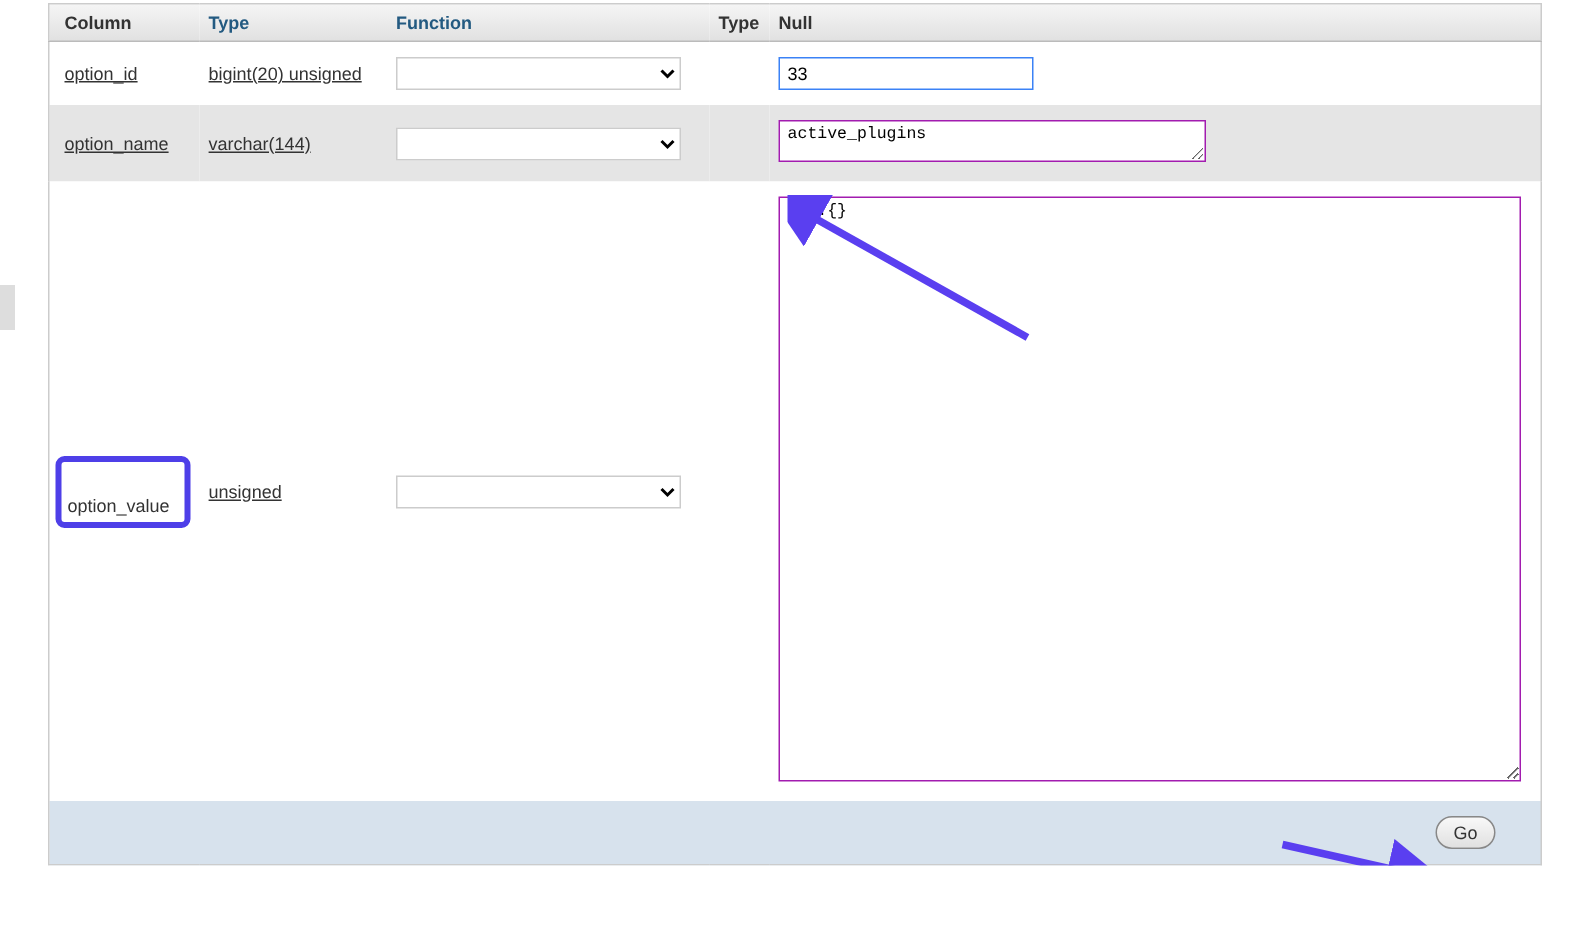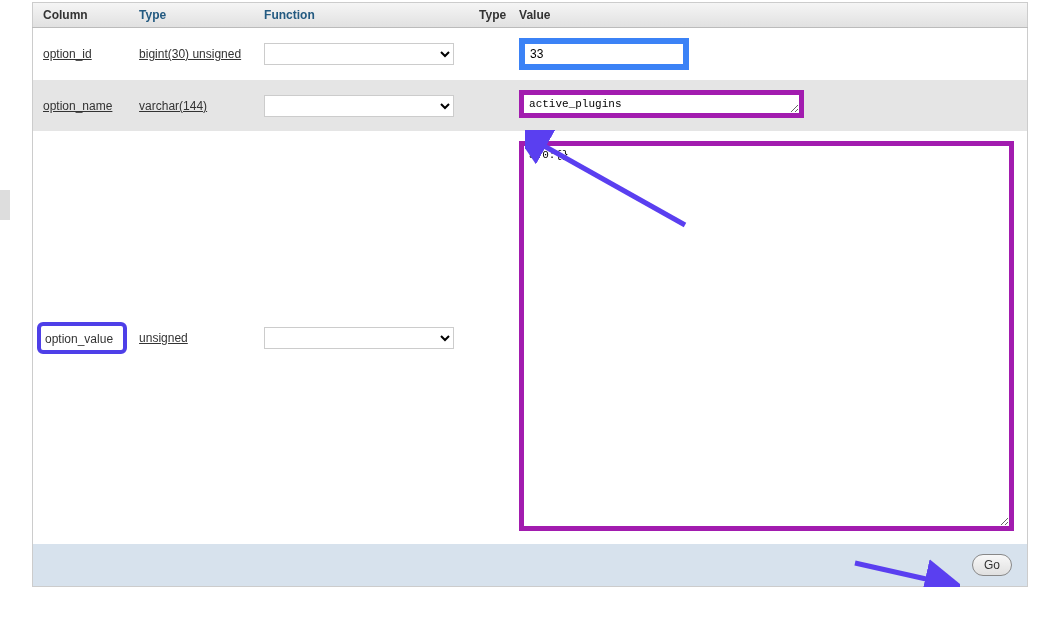--- a/index.html
+++ b/index.html
@@ -73,45 +73,45 @@
     }
     select.fn-select {
       width: 190px;
       height: 22px;
       border: 1px solid #ccc;
       background: #fff;
       padding: 1px 2px;
       font-size: 12px;
     }
     input.text-input {
-      border: 6px solid #3b82f6;
+      border: 1px solid #3b82f6;
       padding: 3px 5px;
       font-size: 12px;
       background: #fff;
     }
     textarea.text-area {
-      border: 5px solid #a21caf;
+      border: 1px solid #a21caf;
       padding: 3px 5px;
       font-family: "Courier New", monospace;
       font-size: 11px;
       resize: both;
       background: #fff;
     }
     .highlight-box {
       border: 4px solid #4e3fe8;
       border-radius: 6px;
-      padding: 6px 10px 4px 4px;
+      padding: 22px 10px 4px 4px;
       display: inline-block;
       margin-left: -6px;
     }
     .footer-row {
       background: #d7e2ed;
     }
     .footer-row td {
-      padding: 10px 15px;
+      padding: 10px 30px;
       text-align: right;
     }
     .go-button {
       padding: 3px 11px;
       font-size: 12px;
       border: 1px solid #888;
       border-radius: 11px;
       background: linear-gradient(to bottom, #f8f8f8, #e0e0e0);
       cursor: pointer;
       color: #333;
@@ -135,28 +135,28 @@
 <div class="sidebar-stub"></div>
 
 <div class="container">
   <table class="grid-table">
     <thead>
       <tr class="header-row">
         <th class="col-column">Column</th>
         <th class="col-type link-header">Type</th>
         <th class="col-function link-header">Function</th>
         <th class="col-null">Type</th>
-        <th class="col-value">Value</th>
+        <th class="col-value">Null</th>
       </tr>
     </thead>
     <tbody>
 
       <tr class="data-row odd">
         <td class="col-column">option_id</td>
-        <td class="col-type">bigint(30) unsigned</td>
+        <td class="col-type">bigint(20) unsigned</td>
         <td class="col-function">
           <select class="fn-select"></select>
         </td>
         <td class="col-null"></td>
         <td class="col-value">
           <input type="text" class="text-input" style="width: 170px;" value="33">
         </td>
       </tr>
 
       <tr class="data-row even">

